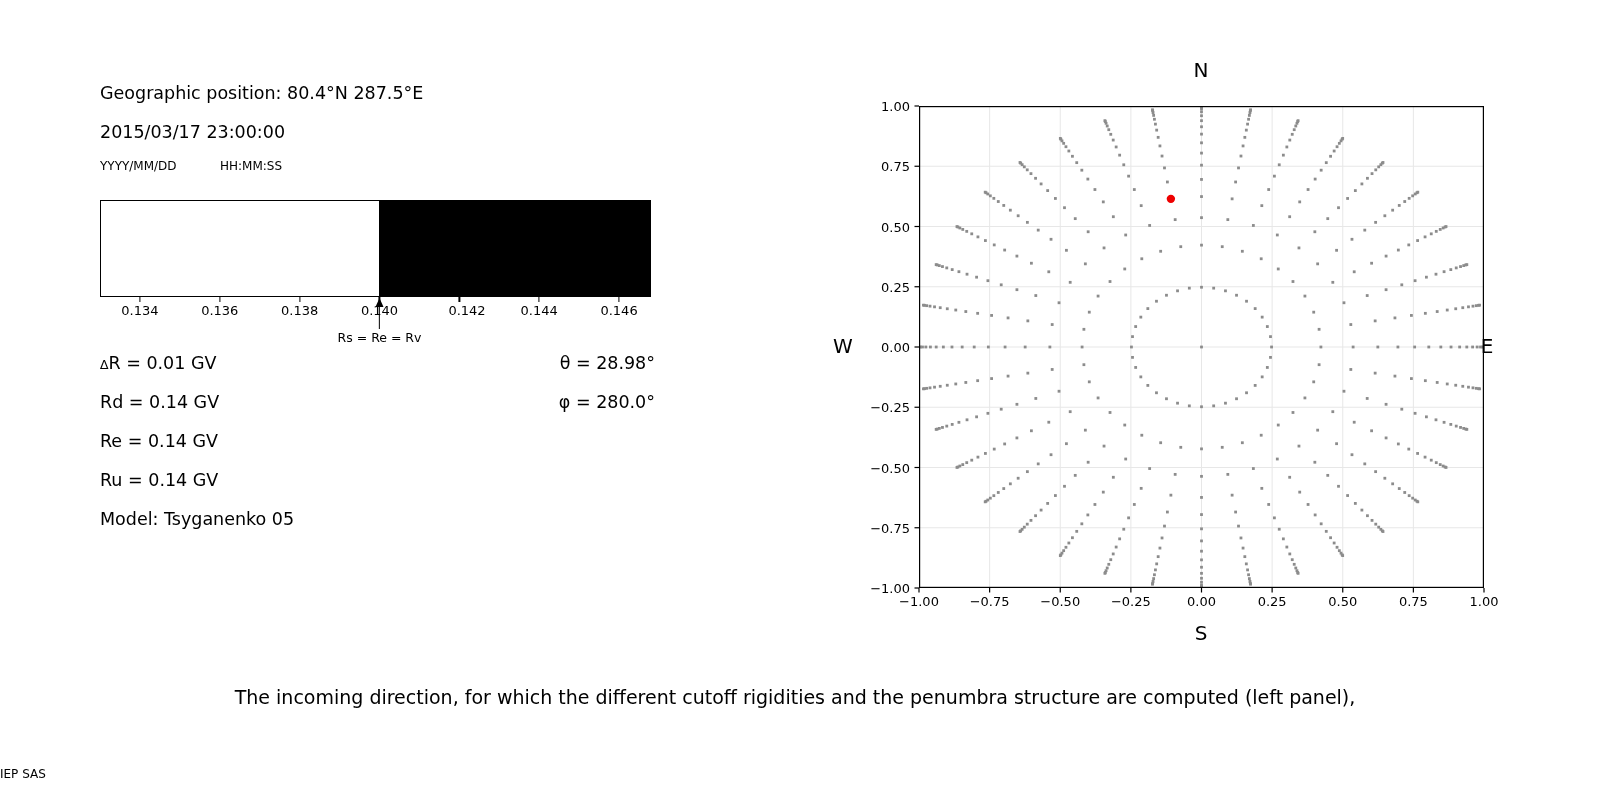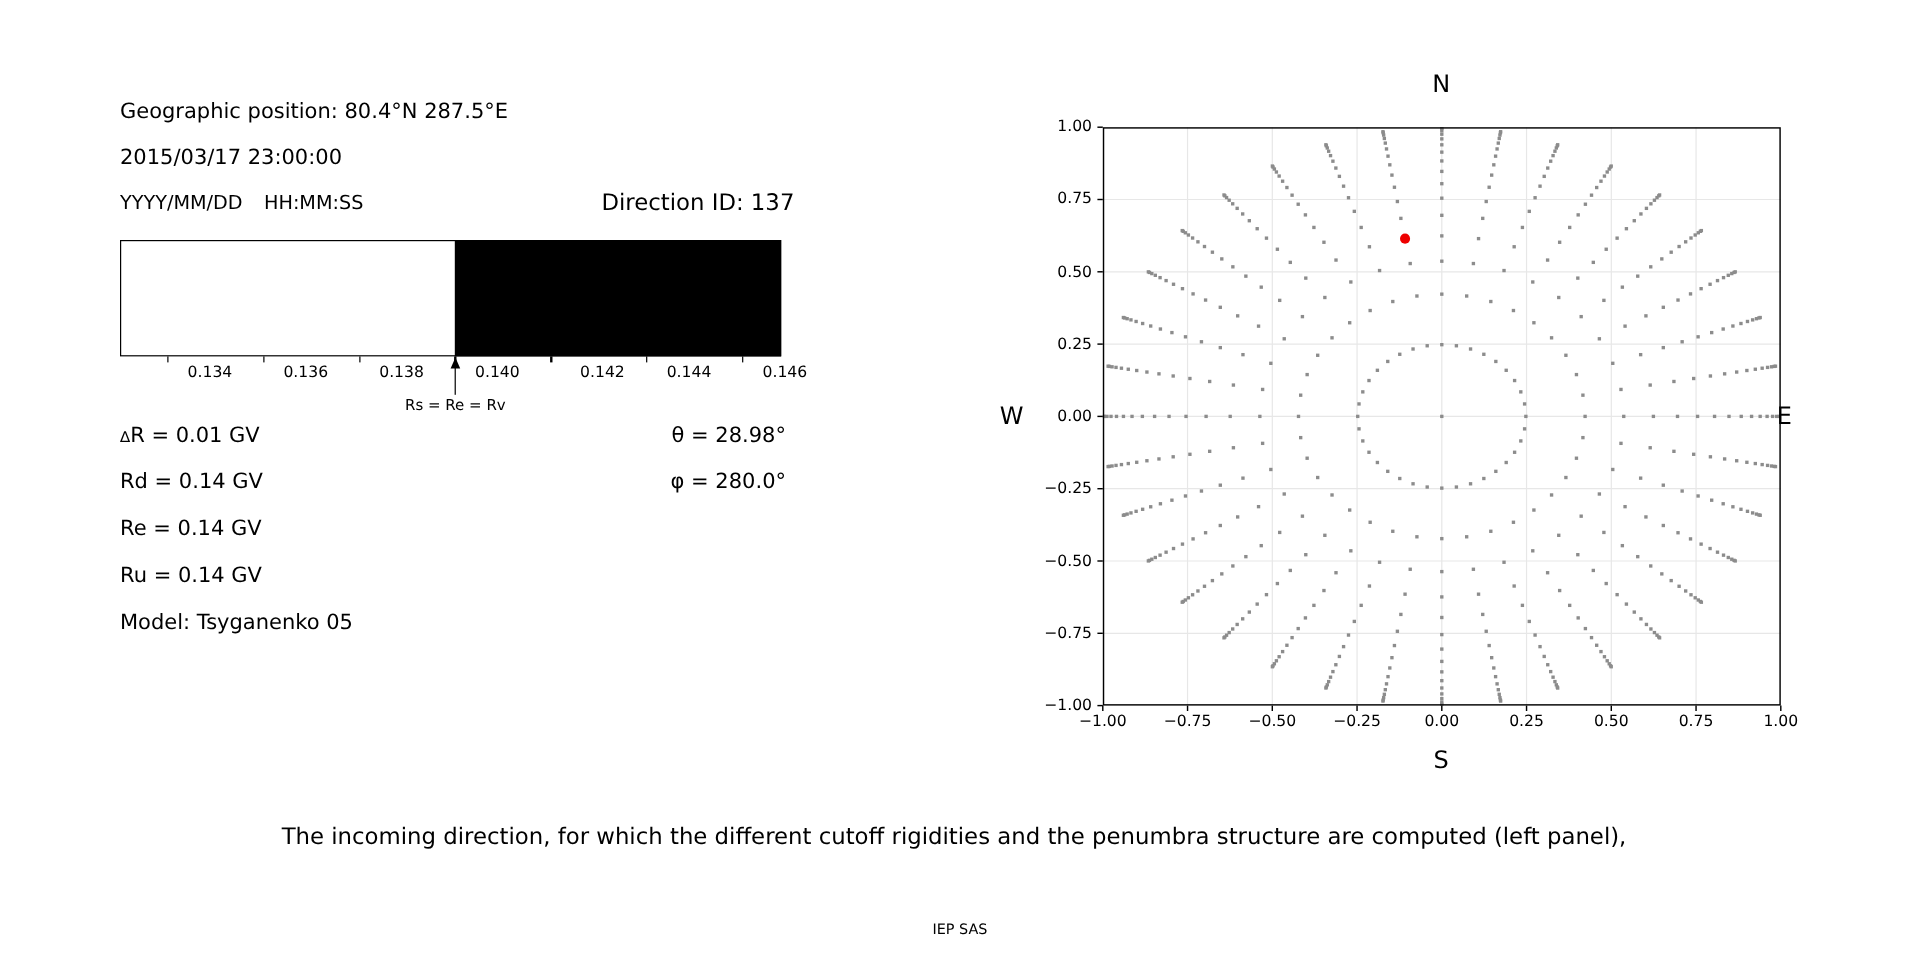--- a/index.html
+++ b/index.html
@@ -2,34 +2,34 @@
 <html><head>
 <meta charset="utf-8">
 <style>
   html,body{margin:0;padding:0;background:#ffffff;}
   #figure{
     position:relative;width:1600px;height:800px;background:#ffffff;
     font-family:"DejaVu Sans","Liberation Sans",sans-serif;color:#000;overflow:hidden;
   }
   .abs{position:absolute;}
   .t16{font-size:17.5px;line-height:1.15;}
-  .t12{font-size:16px;line-height:1.15;}
+  .t12{font-size:12px;line-height:1.15;}
   .t19{font-size:19px;line-height:1.15;}
   
   #geo-position{left:100px;top:83px;}
   #datetime{left:100px;top:122px;}
   #date-format{left:100px;top:160px;}
   #time-format{left:220px;top:160px;}
   #direction-id{left:380px;top:159px;width:282px;text-align:right;}
   
   #bar-wrapper{left:100px;top:200px;width:551px;height:150px;}
   #penumbra-bar{position:absolute;left:0;top:0;width:551px;height:97px;background:#fff;border:1.4px solid #000;box-sizing:border-box;}
   #bar-black{position:absolute;top:-1.4px;bottom:-1.4px;right:-1.4px;background:#000;}
   .bar-tick{position:absolute;top:97px;width:1.2px;height:4.5px;background:#000;transform:translateX(-50%);}
-  .bar-ticklabel{position:absolute;top:103px;transform:translateX(-50%);font-size:13px;margin-left:35px;}
+  .bar-ticklabel{position:absolute;top:103px;transform:translateX(-50%);font-size:13px;}
   #cutoff-arrow{position:absolute;top:98px;transform:translateX(-50%);width:9px;height:31px;}
   #cutoff-arrow .head{position:absolute;left:50%;top:0;transform:translateX(-50%);width:0;height:0;
     border-left:4px solid transparent;border-right:4px solid transparent;border-bottom:9px solid #000;}
   #cutoff-arrow .shaft{position:absolute;left:50%;top:6px;transform:translateX(-50%);width:1.3px;height:25px;background:#000;}
   #arrow-label{position:absolute;top:130px;transform:translateX(-50%);font-size:12.5px;white-space:nowrap;}
   
   .info-row{position:absolute;left:100px;font-size:17.5px;line-height:1.15;white-space:nowrap;}
   .angle-row{position:absolute;left:380px;width:275px;text-align:right;font-size:17.5px;line-height:1.15;white-space:nowrap;}
   .small-delta{font-size:0.72em;}
   
@@ -39,32 +39,31 @@
   .y-ticklabel{position:absolute;transform:translate(-100%,-50%);font-size:13px;white-space:nowrap;}
   .compass{position:absolute;transform:translate(-50%,-50%);font-size:20px;}
   #compass-n{left:282px;top:-36px;}
   #compass-s{left:282px;top:527px;}
   #compass-w{left:-76px;top:240px;}
   #compass-e{left:568px;top:240px;}
   
   .caption-line{position:absolute;left:0;width:1590px;text-align:center;font-size:19px;line-height:1.2;}
   #caption-1{top:686px;}
   #caption-2{top:718px;}
-  #credit{position:absolute;left:0;top:767px;width:1600px;text-align:center;font-size:12px;}
+  #credit{position:absolute;left:0;top:767px;width:1600px;text-align:left;font-size:12px;}
 </style>
 </head>
 <body>
 
 <div id="figure">
 
   <div class="abs t16" id="geo-position">Geographic position: 80.4°N 287.5°E</div>
   <div class="abs t16" id="datetime">2015/03/17 23:00:00</div>
   <div class="abs t12" id="date-format">YYYY/MM/DD</div>
   <div class="abs t12" id="time-format">HH:MM:SS</div>
-  <div class="abs t19" id="direction-id">Direction ID: 137</div>
 
   <div class="abs" id="bar-wrapper">
     <div id="penumbra-bar" style="background: rgb(255, 255, 255);">
       <div id="bar-black" style="left: 50.7246%; background: rgb(0, 0, 0);"></div>
     </div>
     <div id="cutoff-arrow" style="left: 279.493px;">
       <div class="head"></div>
       <div class="shaft"></div>
     </div>
     <div id="arrow-label" style="left: 279.493px;">Rs = Re = Rv</div>

